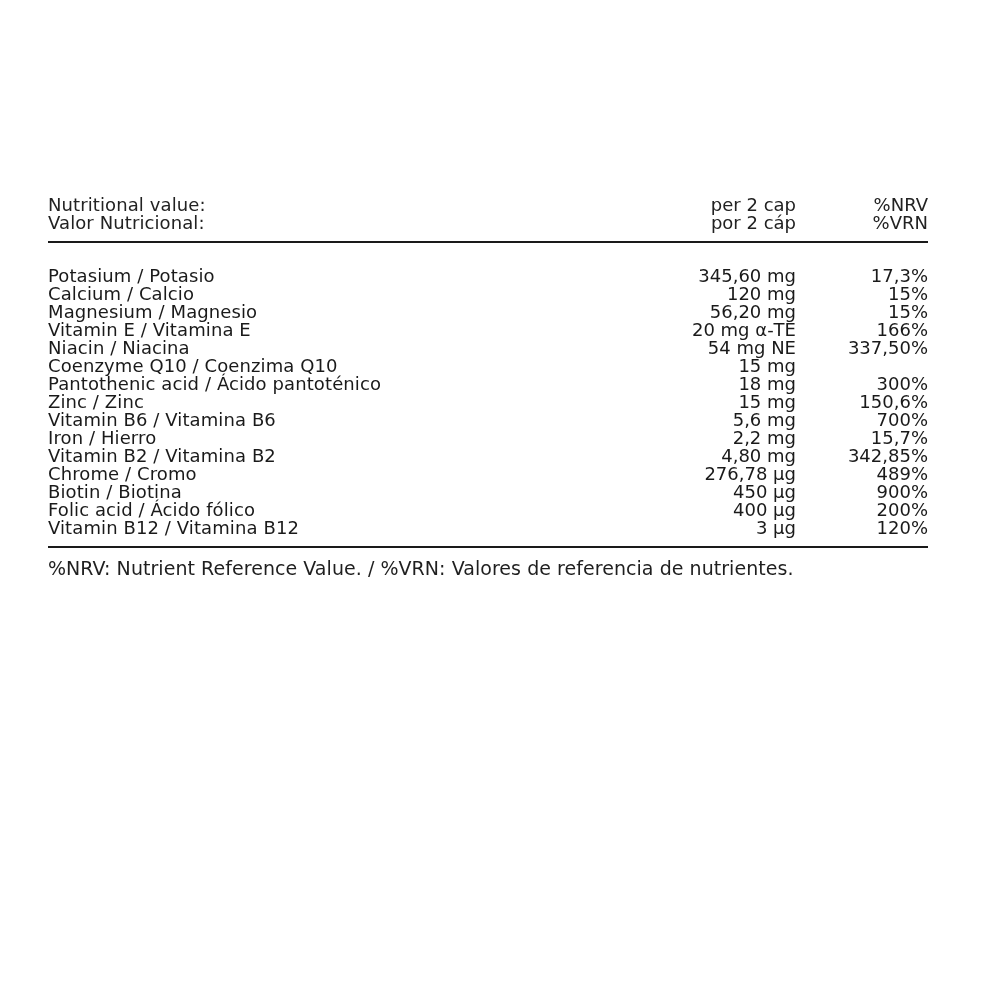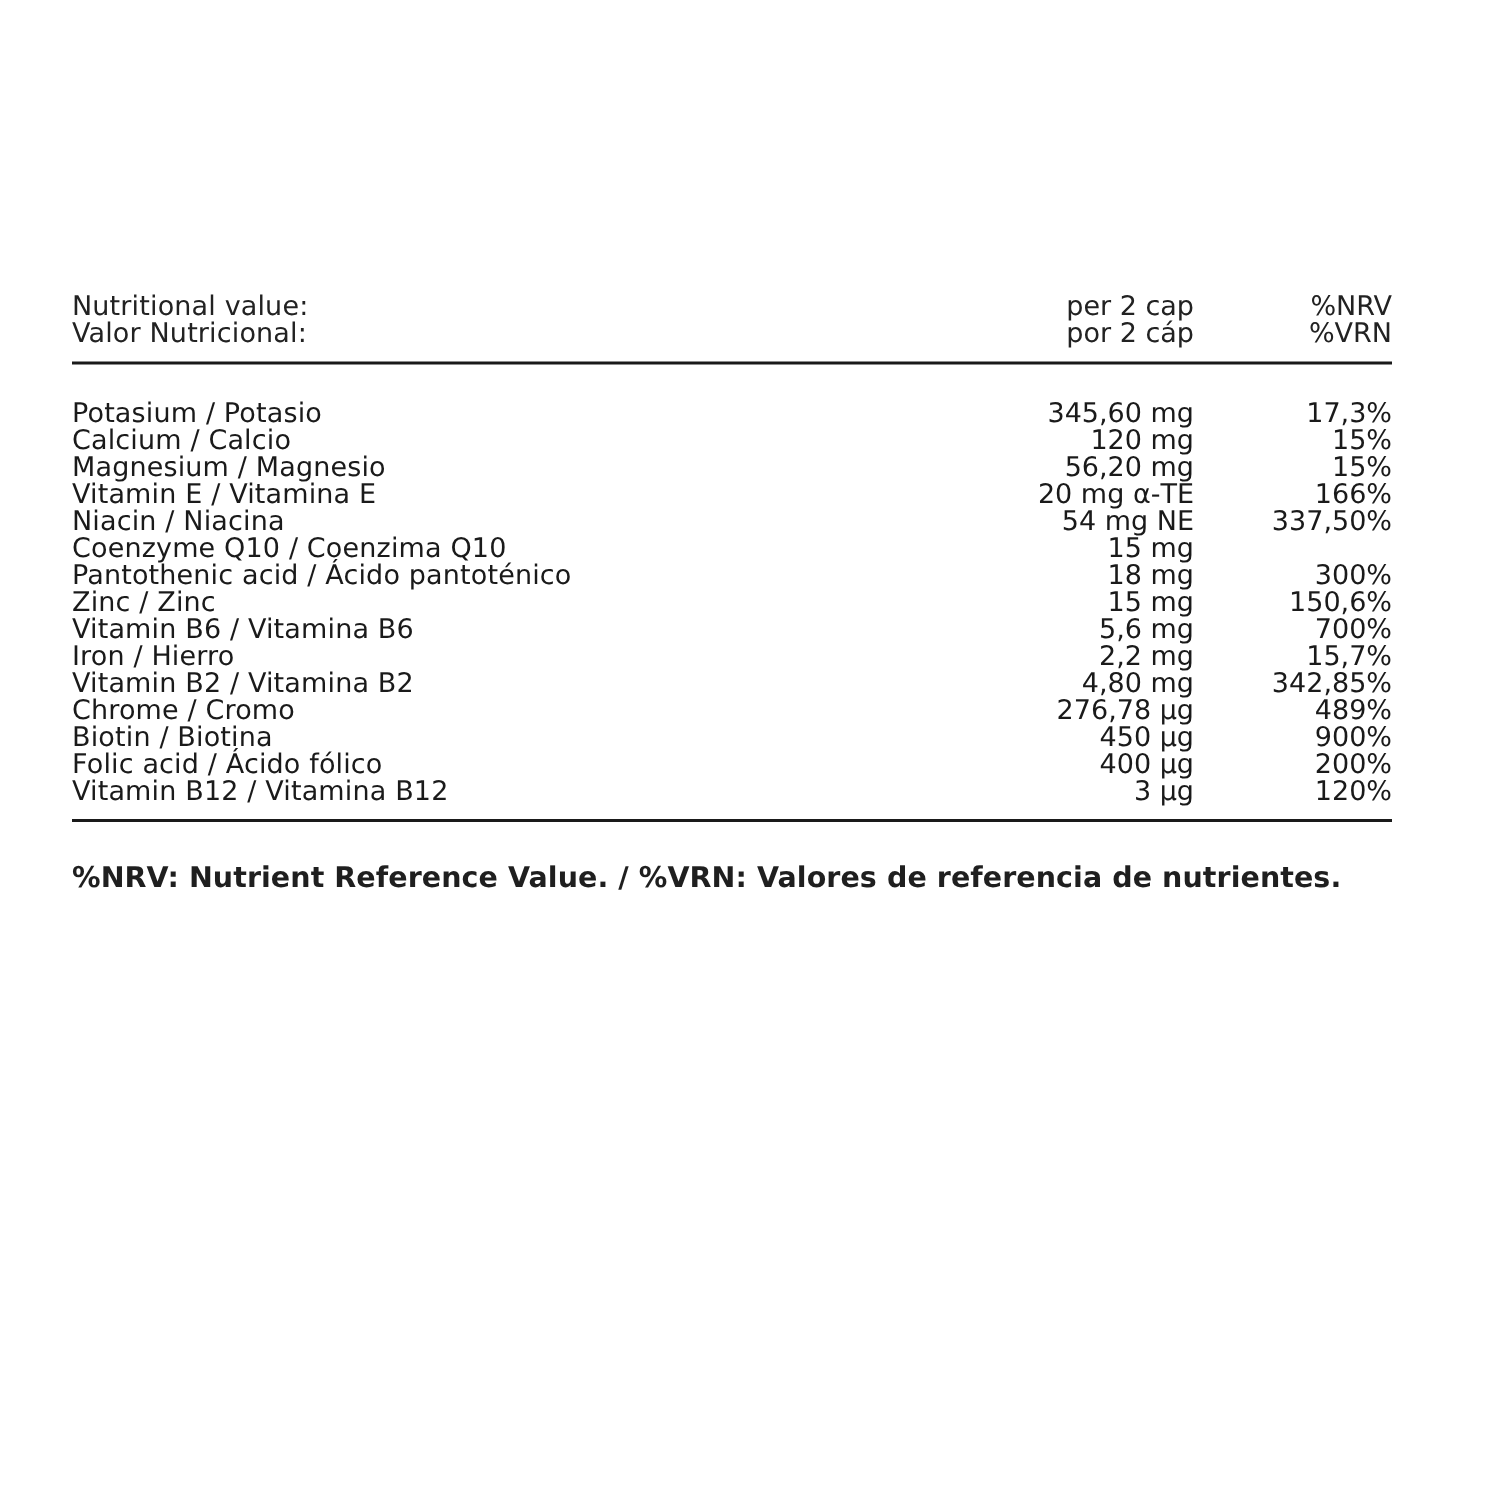--- a/index.html
+++ b/index.html
@@ -67,24 +67,23 @@
   }
   .body-rows tr:first-child td {
     padding-top: 24px;
   }
   .body-rows tr:last-child td {
     padding-bottom: 9px;
     margin-top: 48px;
   }
   .footnote {
     font-size: 19px;
-    padding-top: 26px;
+    padding-top: 9px;
     color: #1f1f1f;
     letter-spacing: 0.05px;
-    font-weight: bold;
   }
 </style>
 </head>
 <body>
 
 <div class="sheet">
 
   <table class="nutri">
     <tbody>
       <tr class="head-row first">

